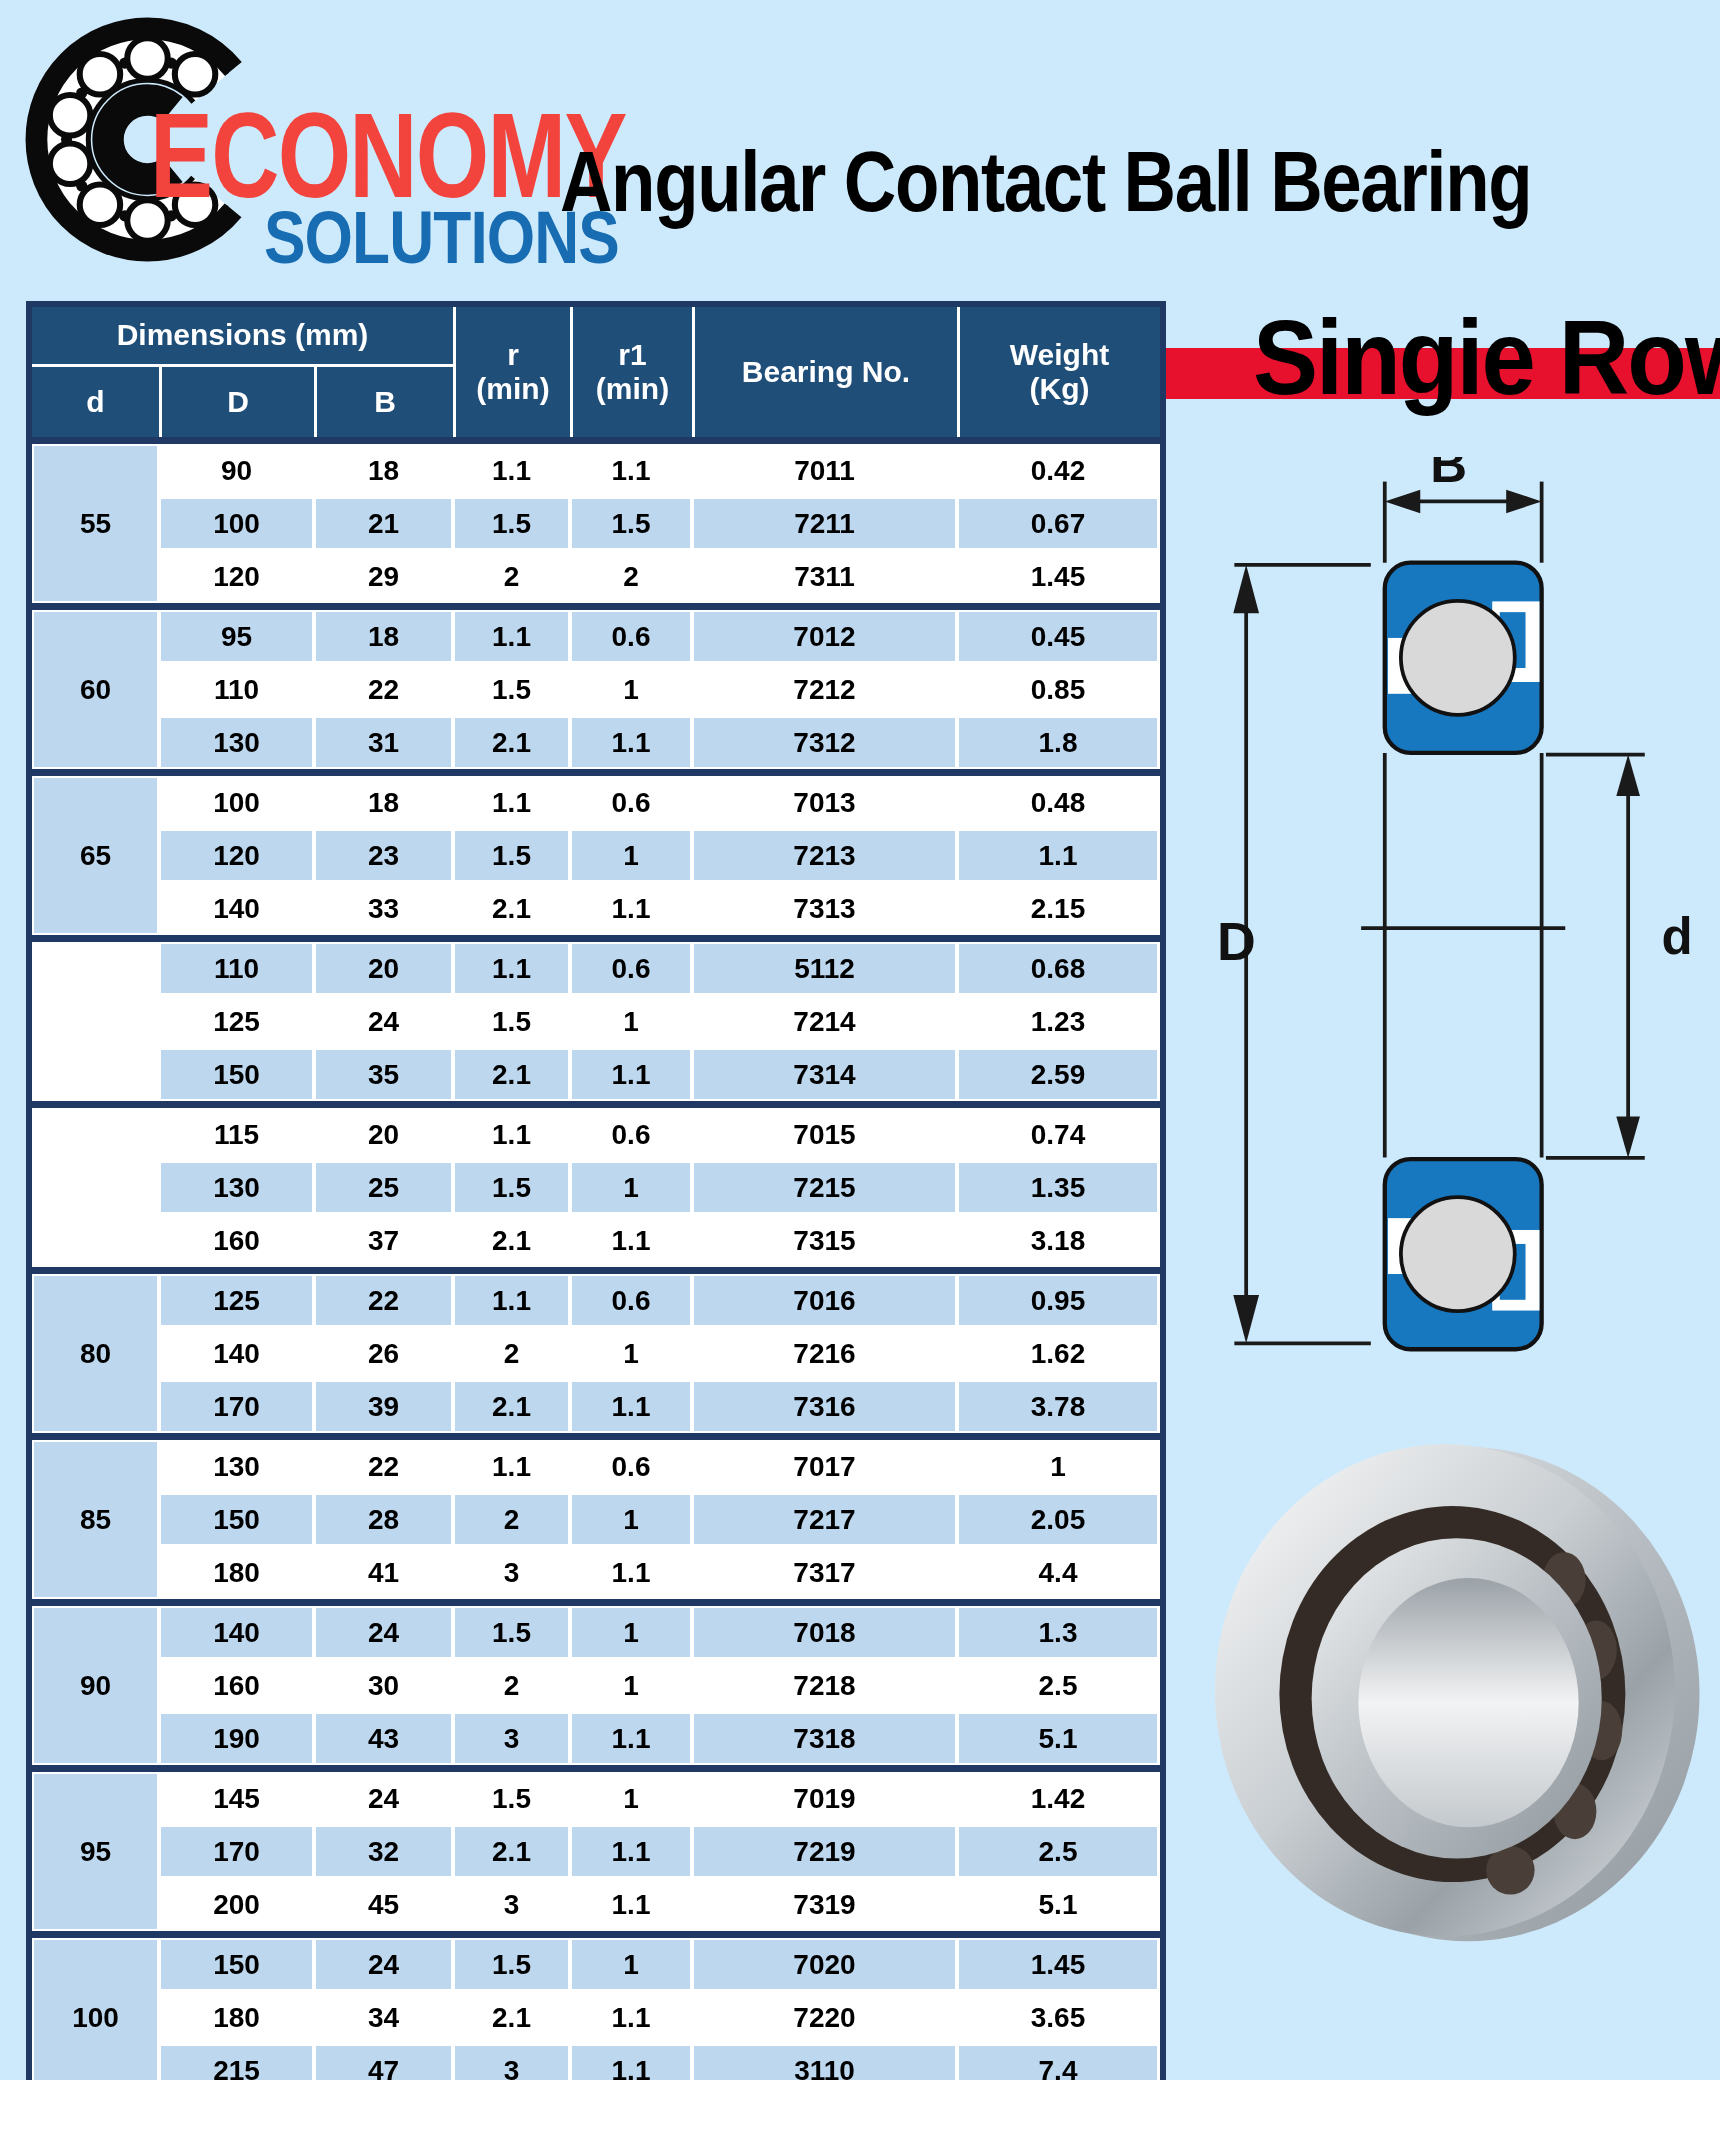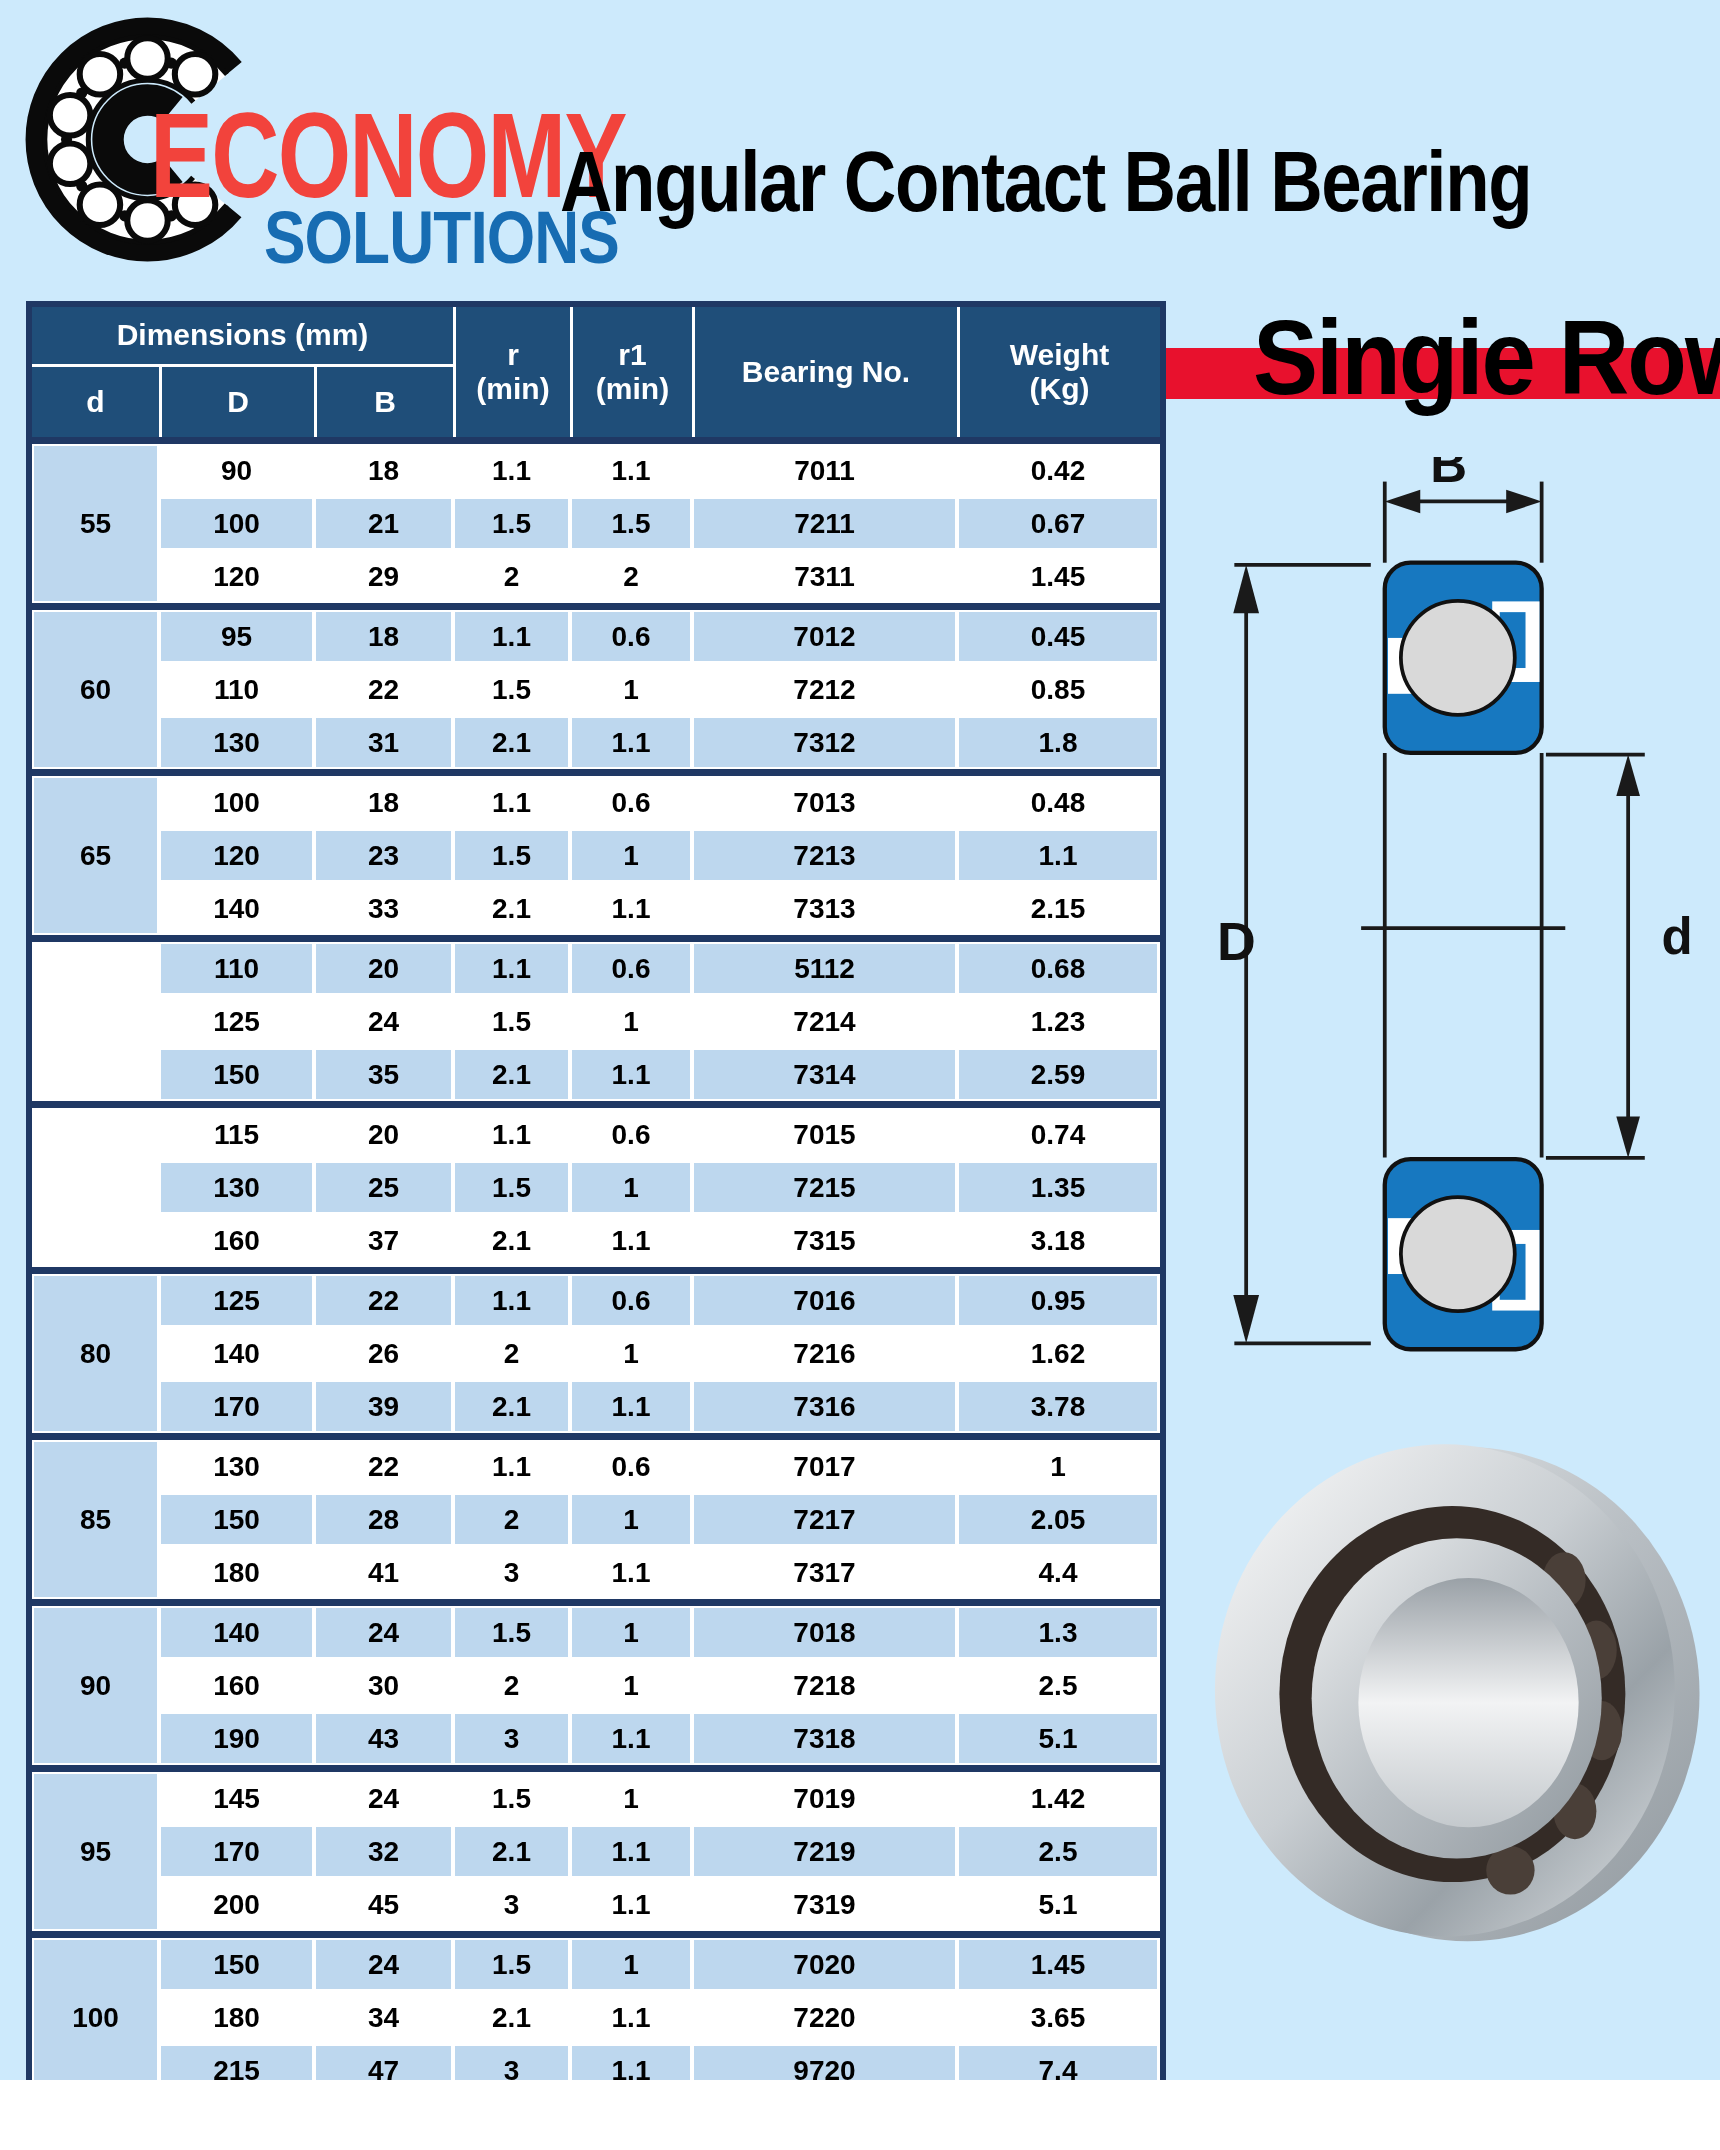--- a/index.html
+++ b/index.html
@@ -310,21 +310,21 @@
           <div class="cell w" style="grid-area: 2 / 2;">180</div>
           <div class="cell w" style="grid-area: 2 / 3;">34</div>
           <div class="cell w" style="grid-area: 2 / 4;">2.1</div>
           <div class="cell w" style="grid-area: 2 / 5;">1.1</div>
           <div class="cell w" style="grid-area: 2 / 6;">7220</div>
           <div class="cell w" style="grid-area: 2 / 7;">3.65</div>
           <div class="cell b" style="grid-area: 3 / 2;">215</div>
           <div class="cell b" style="grid-area: 3 / 3;">47</div>
           <div class="cell b" style="grid-area: 3 / 4;">3</div>
           <div class="cell b" style="grid-area: 3 / 5;">1.1</div>
-          <div class="cell b" style="grid-area: 3 / 6;">9720</div>
+          <div class="cell b" style="grid-area: 3 / 6;">3110</div>
           <div class="cell b" style="grid-area: 3 / 7;">7.4</div>
         </div>
       </div>
     <div class="tfoot-strip"></div>
   </div>
 
   <div class="single-row-title">Singie Row</div>
 
   <svg class="diagram" viewBox="0 0 940 1750">
     <g stroke="#1a1a1a" stroke-width="7" fill="none">

